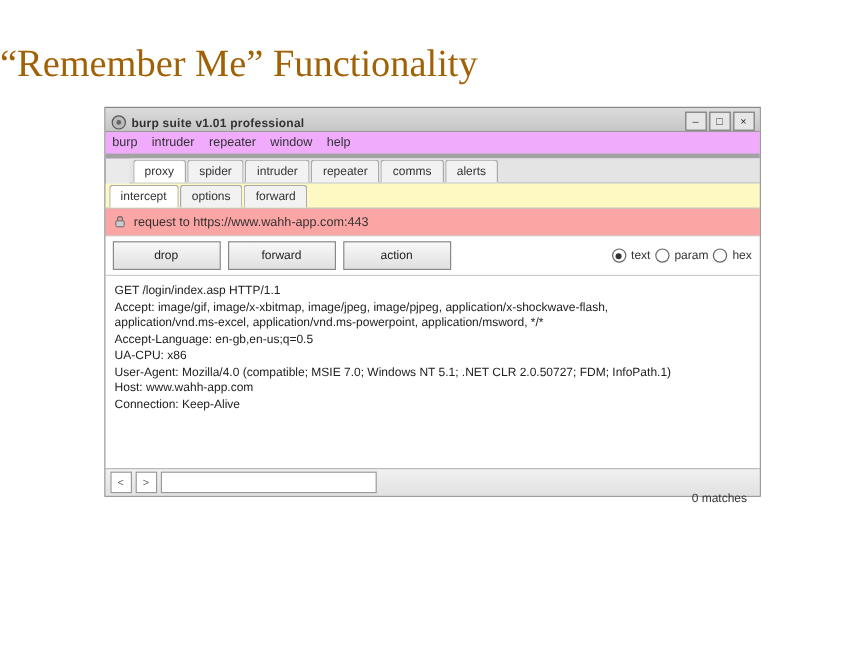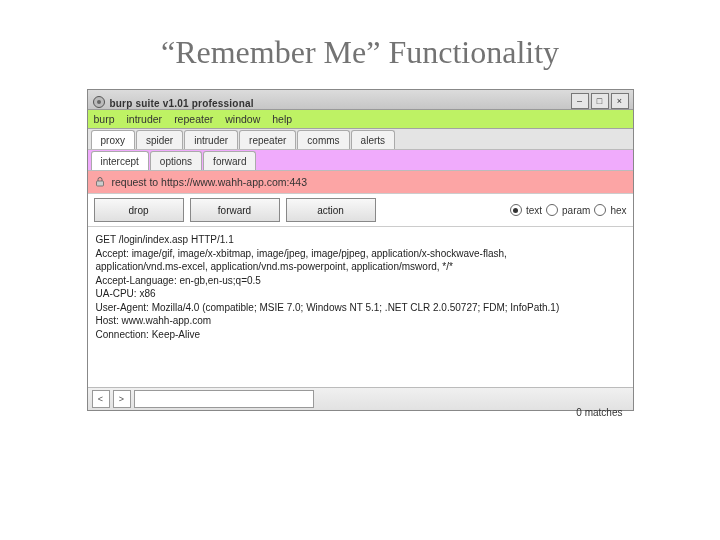--- a/index.html
+++ b/index.html
@@ -1,30 +1,30 @@
 <!DOCTYPE html>
 <html><head>
 <meta charset="utf-8">
 <style>
   html,body{margin:0;padding:0;width:720px;height:540px;background:#fff;font-family:Tahoma,Arial,sans-serif;font-size:11px;color:#000;}
   .slide{width:720px;height:540px;position:relative;overflow:hidden;}
-  .slide-title{font-family:Georgia,'Times New Roman',serif;font-size:32px;text-align:center;margin:34px 0 18px 0;font-weight:normal;color:#737373;}
+  .slide-title{font-family:Georgia,'Times New Roman',serif;font-size:32px;text-align:left;margin:34px 0 18px 0;font-weight:normal;color:#a16207;}
   .app-window{width:545px;margin:0 auto;border:1px solid #888;background:#eaeaea;}
   .titlebar{height:19px;background:linear-gradient(#dcdcdc,#c6c6c6);border-bottom:1px solid #999;display:flex;align-items:flex-end;padding:0 4px;font-size:10px;color:#333;}
   .titlebar .tb-icon{width:14px;height:14px;display:inline-block;margin-right:4px;position:relative;}
   .tb-icon svg{width:14px;height:14px;}
   .titlebar .title-text{flex:1;font-weight:bold;letter-spacing:0.2px;}
   .win-controls{display:flex;gap:2px;}
   .win-btn{width:16px;height:14px;border:1px solid #777;background:#e6e6e6;display:flex;align-items:center;justify-content:center;font-size:9px;line-height:9px;user-select:none;}
-  .menubar{height:18px;background:#bef264;display:flex;align-items:center;padding:0 6px;gap:12px;font-size:10.5px;color:#333;border-bottom:1px solid #a3a3a3;}
+  .menubar{height:18px;background:#f0abfc;display:flex;align-items:center;padding:0 6px;gap:12px;font-size:10.5px;color:#333;border-bottom:4px solid #a3a3a3;}
   .menubar span{cursor:default;}
-  .tabrow{height:20px;background:#e4e4e4;border-bottom:1px solid #bbb;display:flex;align-items:flex-end;padding-left:3px;gap:0;}
+  .tabrow{height:20px;background:#e4e4e4;border-bottom:1px solid #bbb;display:flex;align-items:flex-end;padding-left:3px;gap:0;margin-left:20px;}
   .tab{height:18px;padding:0 9px;border:1px solid #aaa;border-bottom:none;background:#f2f2f2;font-size:10px;color:#333;display:flex;align-items:center;border-top-left-radius:3px;border-top-right-radius:3px;margin-right:1px;}
   .tab.active{background:#fff;font-weight:normal;position:relative;z-index:2;}
-  .subtabrow{height:20px;background:#f0abfc;border-bottom:1px solid #bbb;display:flex;align-items:flex-end;padding-left:3px;}
+  .subtabrow{height:20px;background:#fef9c3;border-bottom:1px solid #bbb;display:flex;align-items:flex-end;padding-left:3px;}
   .reqbar{height:22px;background:#fca5a5;border-bottom:1px solid #ccc;display:flex;align-items:center;padding:0 6px;gap:6px;font-size:10.5px;color:#333;}
   .lock-icon{width:12px;height:12px;display:inline-block;}
   .btnrow{height:32px;background:#fff;border-bottom:1px solid #ccc;display:flex;align-items:center;padding:0 6px;gap:6px;}
   .btn{height:22px;min-width:72px;border:1px solid #888;background:linear-gradient(#f8f8f8,#e0e0e0);font-size:10px;color:#222;display:flex;align-items:center;justify-content:center;padding:0 8px;}
   .btnrow .spacer{flex:1;}
   .radios{display:flex;align-items:center;gap:4px;font-size:10px;color:#333;}
   .radio{width:10px;height:10px;border:1px solid #666;border-radius:50%;display:inline-flex;align-items:center;justify-content:center;background:#fff;}
   .radio.sel::after{content:"";width:5px;height:5px;border-radius:50%;background:#333;display:block;}
   .reqbody{background:#fff;padding:6px 8px;font-size:10px;line-height:1.35;color:#222;height:148px;overflow:hidden;font-family:Tahoma,Arial,sans-serif;}
   .reqbody div{white-space:nowrap;}

